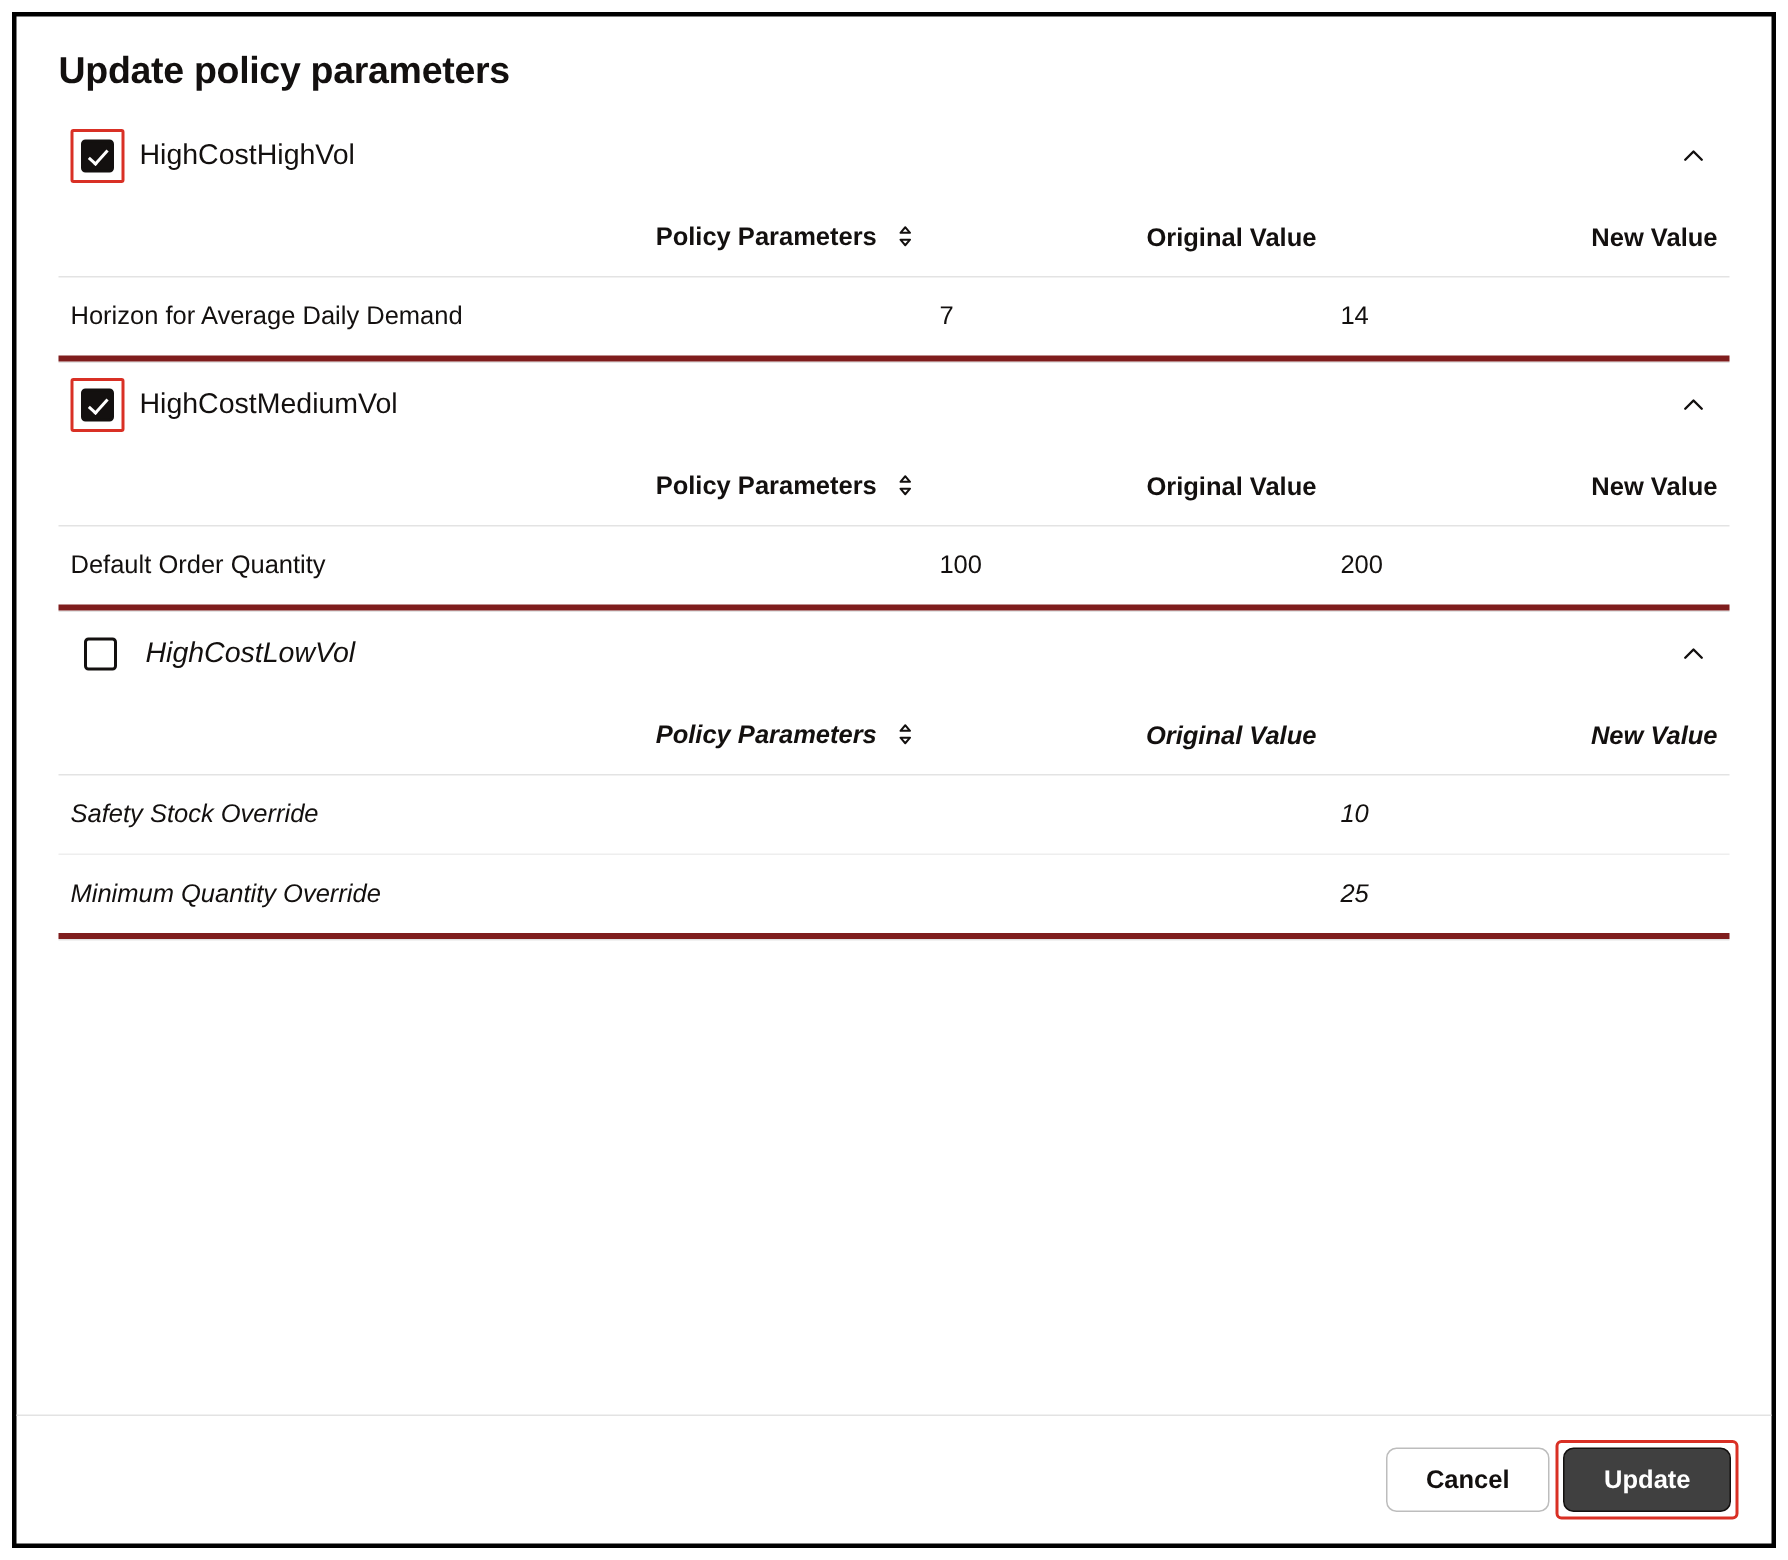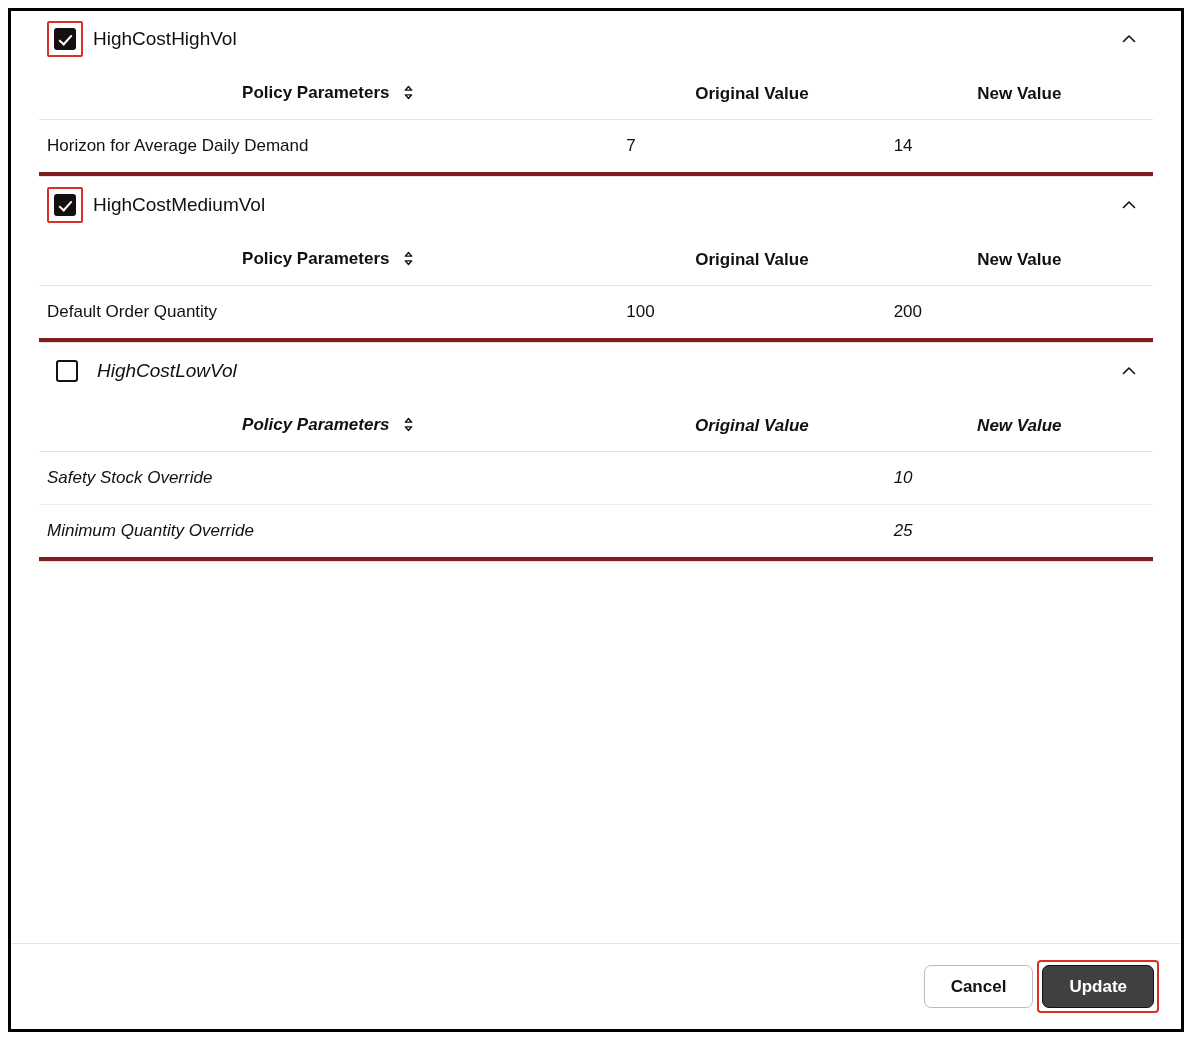--- a/index.html
+++ b/index.html
@@ -108,21 +108,21 @@
   }
   .chevron svg { display: block; }
 
   table.params {
     width: 100%;
     border-collapse: collapse;
     table-layout: fixed;
     margin-top: 4px;
   }
   table.params th {
-    text-align: center;
+    text-align: right;
     font-size: 17px;
     font-weight: bold;
     color: #13100f;
     padding: 12px 8px 14px 8px;
     border-bottom: 1px solid #e3e3e3;
     white-space: nowrap;
   }
   table.params td {
     text-align: left;
     font-size: 17px;
@@ -172,20 +172,23 @@
     padding: 3px;
     display: inline-block;
   }
 </style>
 </head>
 <body>
 
 <div class="screen">
   <div class="dialog">
 
+    <div class="dialog-header">
+      <div class="dialog-title">Update policy parameters</div>
+    </div>
 
     <div class="dialog-body">
 
       <div class="section">
         <div class="section-head">
           <div class="checkbox-wrap highlight">
             <span class="checkbox checked"></span>
           </div>
           <span class="section-label">HighCostHighVol</span>
           <span class="section-spacer"></span>

